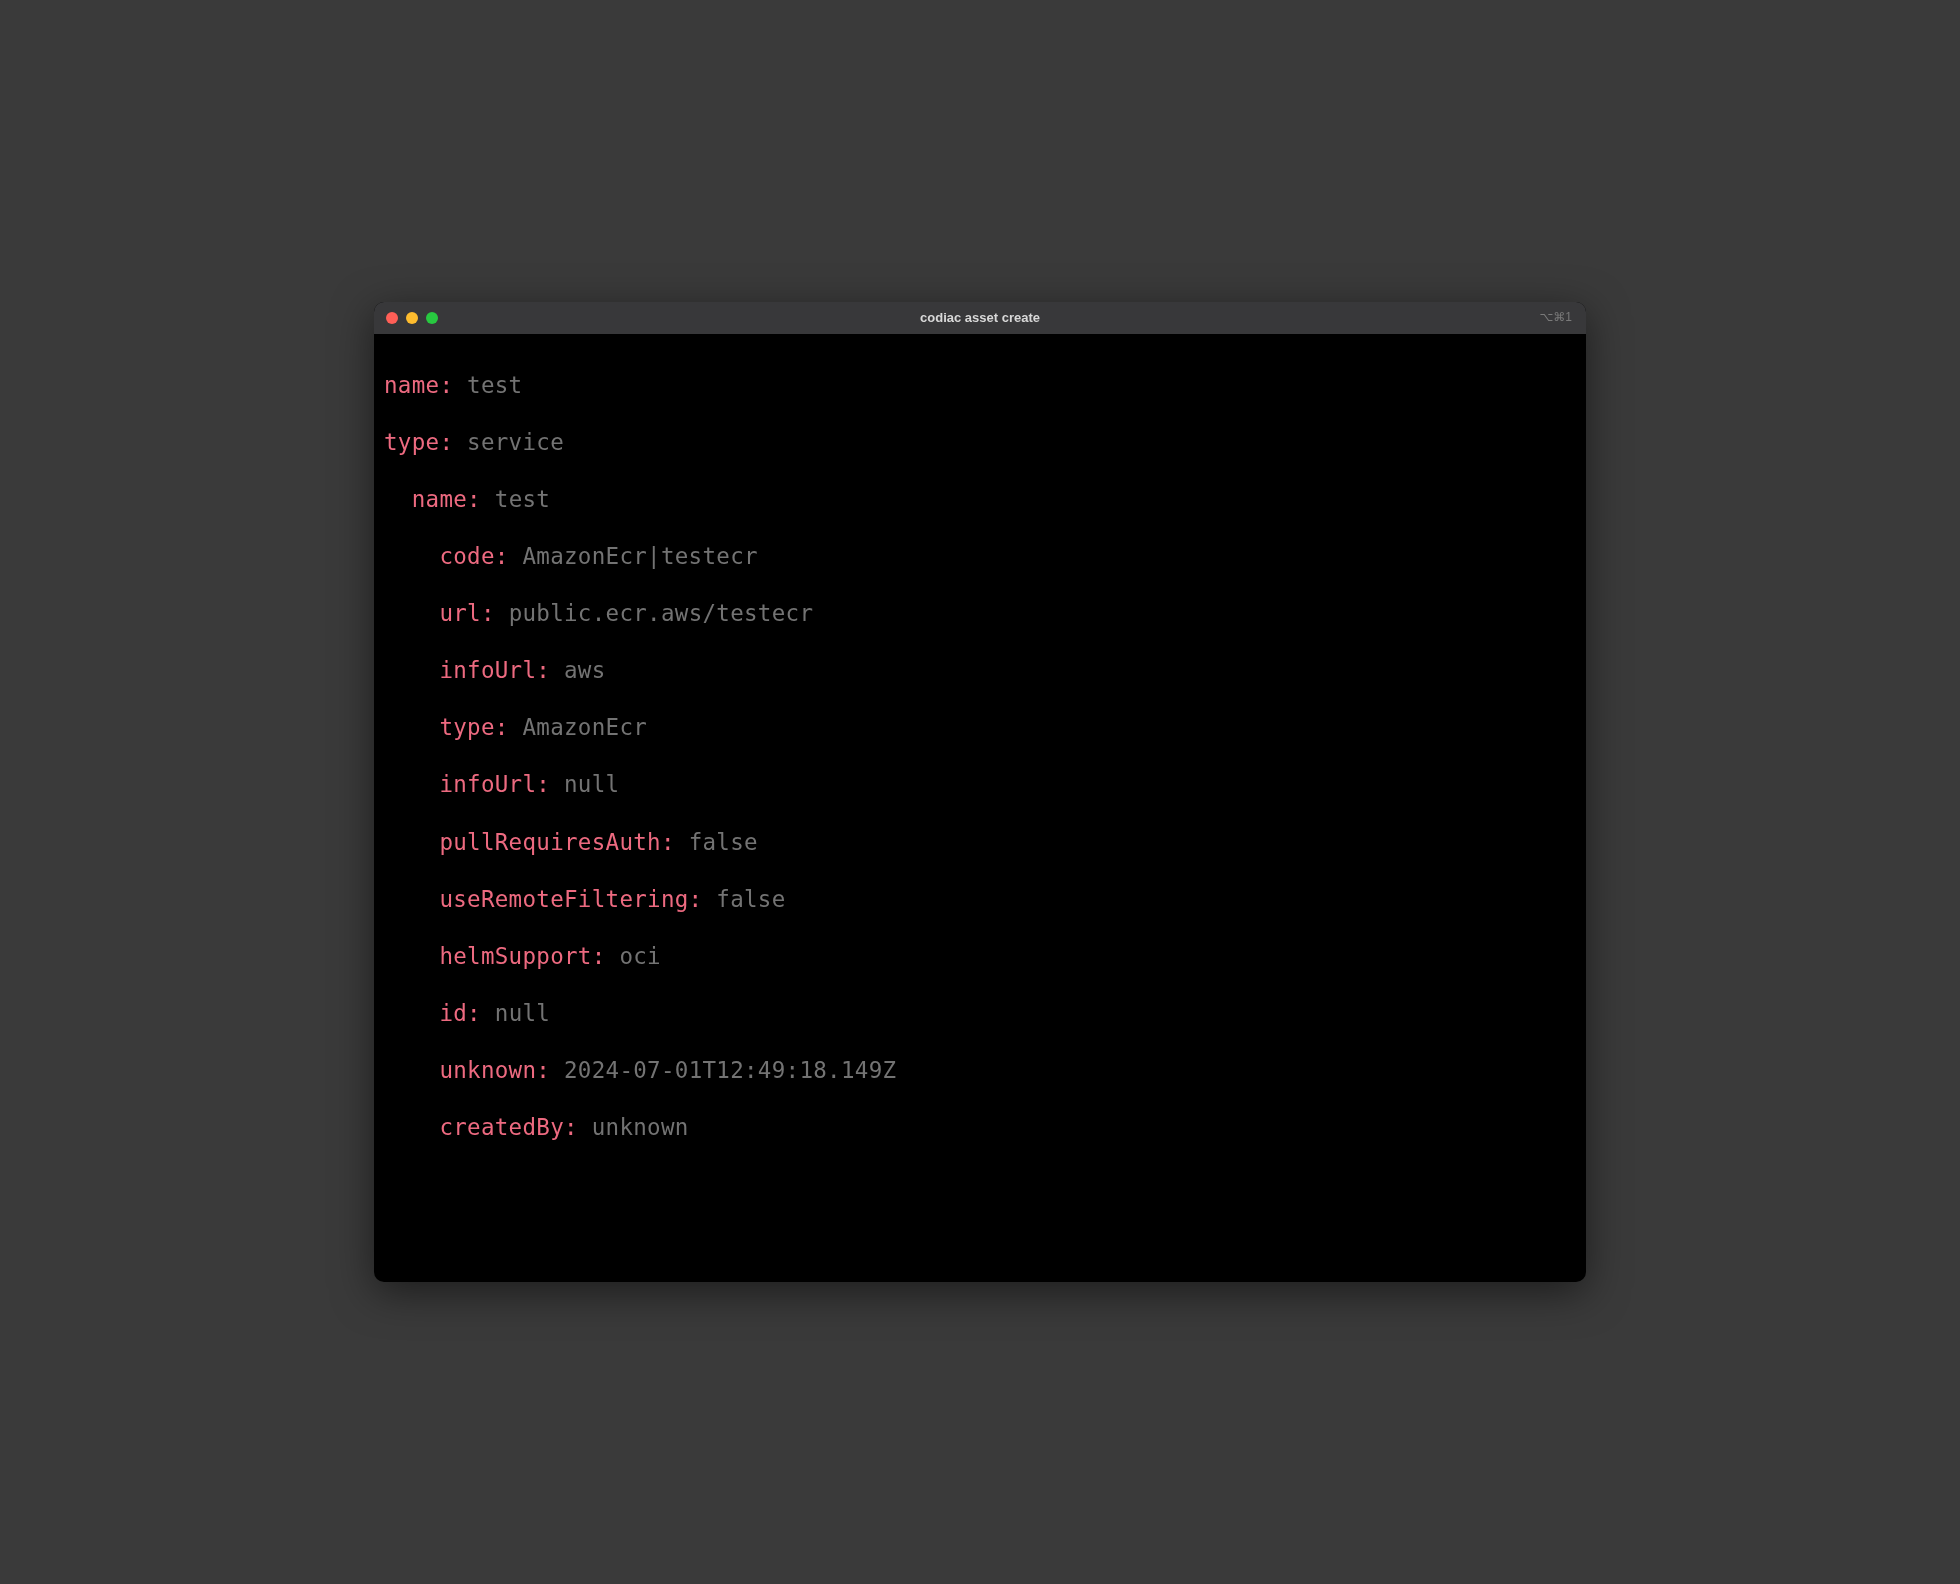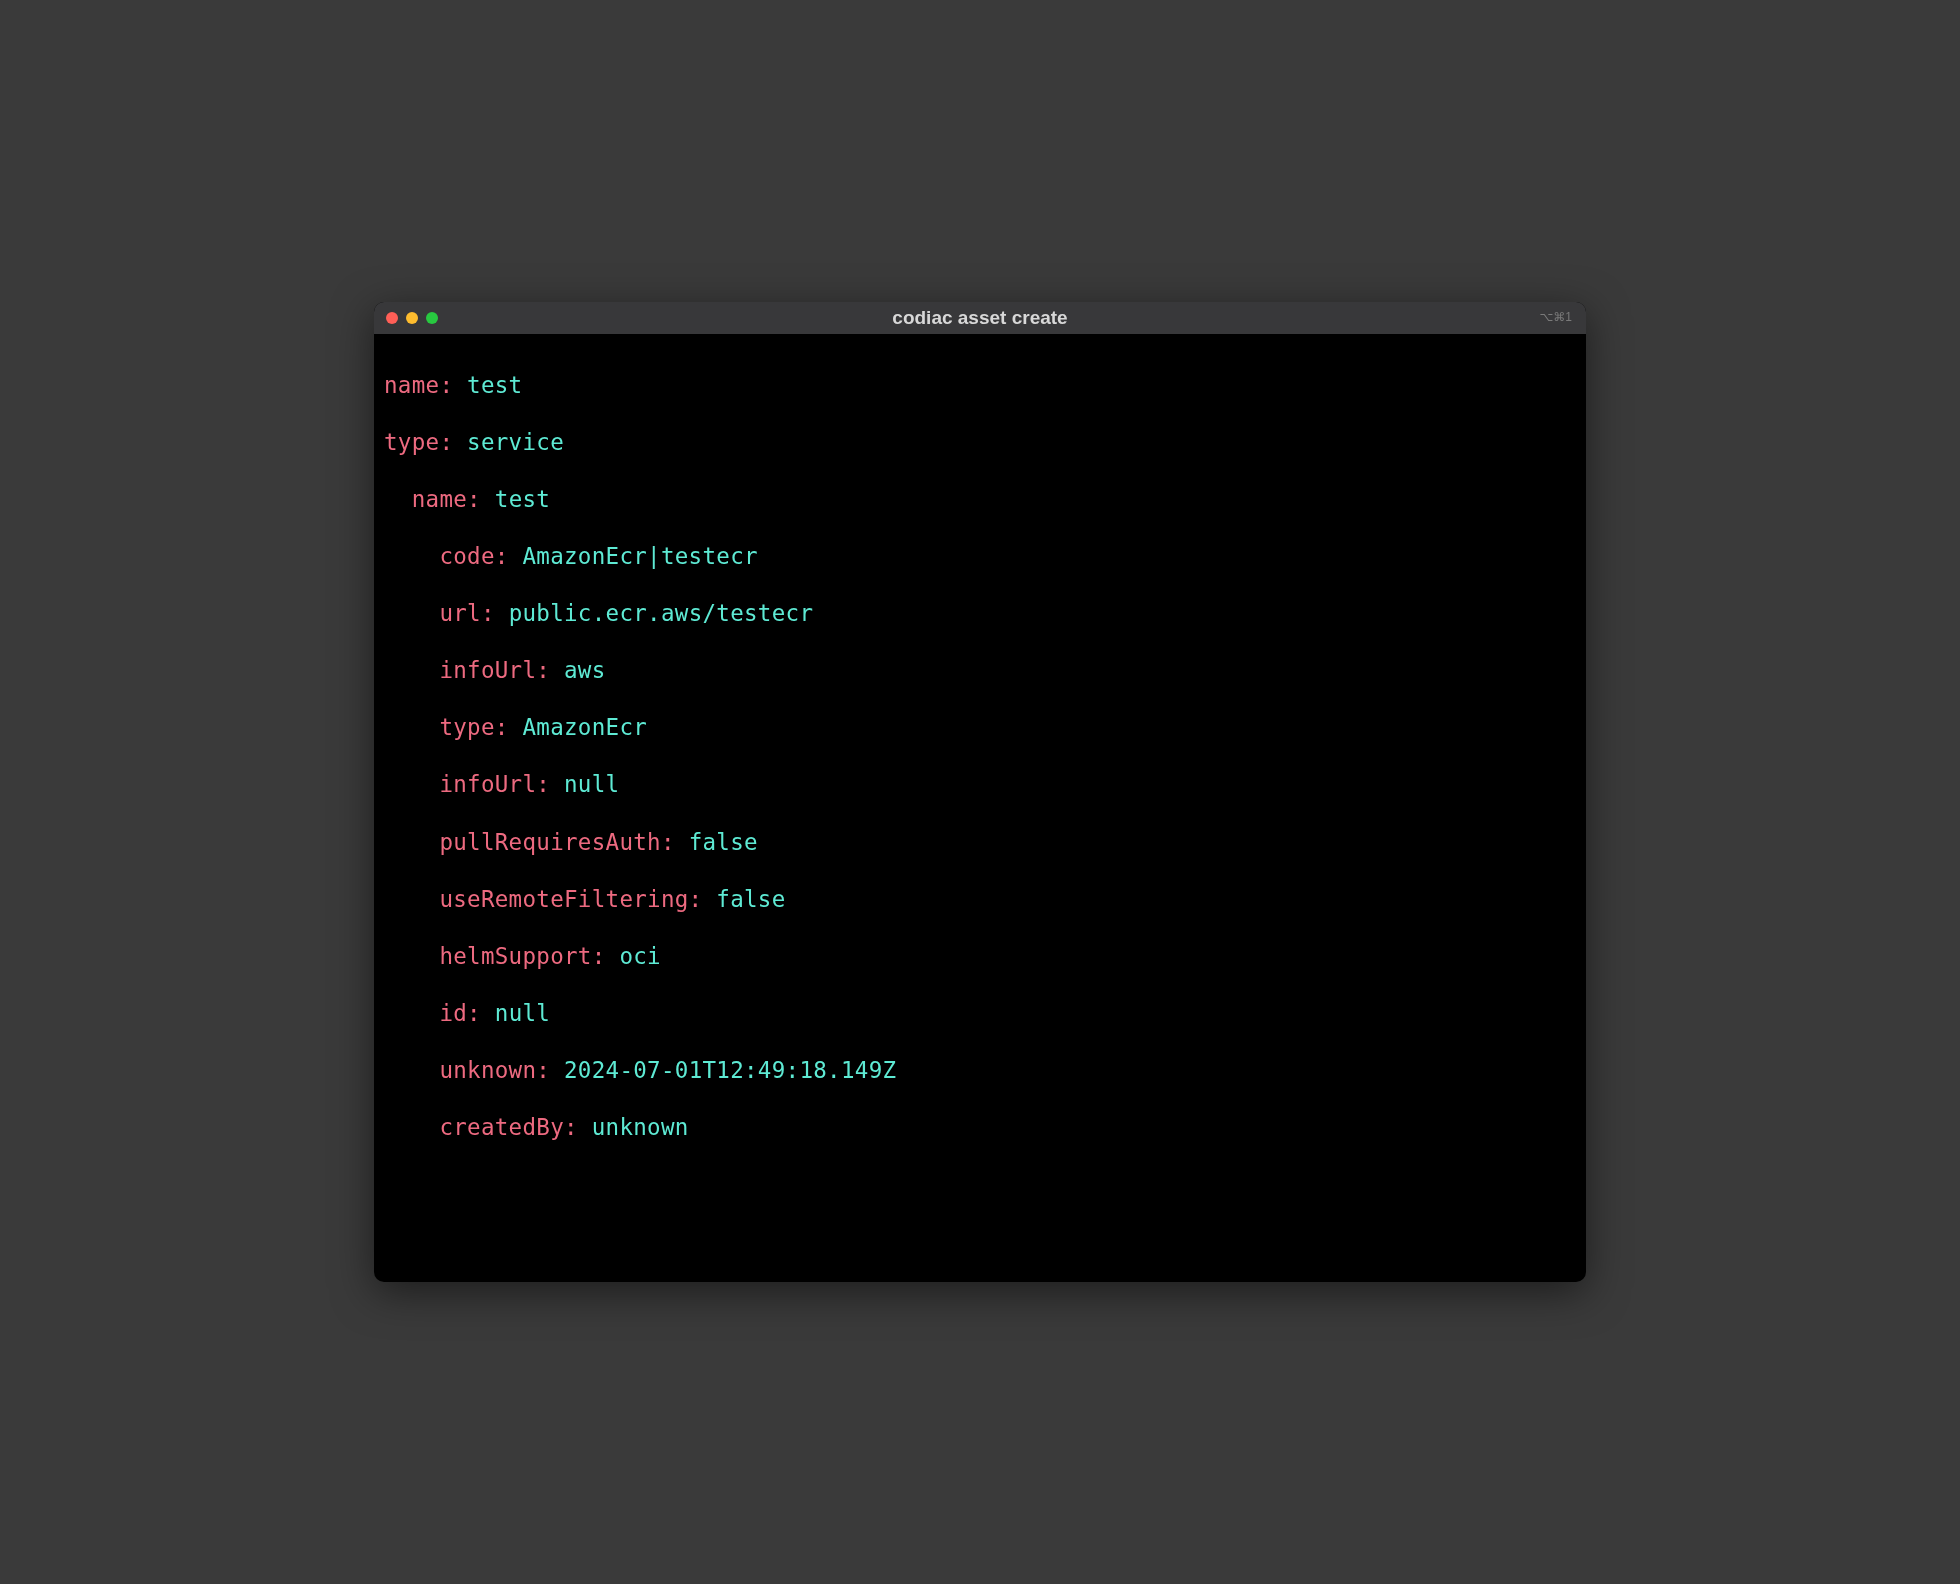--- a/index.html
+++ b/index.html
@@ -42,40 +42,40 @@
   }
   .light.red { background: #ff5f57; }
   .light.yellow { background: #febc2e; }
   .light.green { background: #28c840; }
   .title {
     position: absolute;
     left: 50%;
     transform: translateX(-50%);
     color: #d8d8d8;
     font-family: -apple-system, 'Helvetica Neue', Arial, sans-serif;
-    font-size: 19px;
+    font-size: 13px;
     font-weight: 600;
   }
   .shortcut-hint {
     position: absolute;
     right: 14px;
     color: #7a7a7a;
     font-family: -apple-system, 'Helvetica Neue', Arial, sans-serif;
     font-size: 12px;
   }
   .terminal {
     flex: 1;
     padding: 8px 10px 10px 10px;
     color: #e5e5e5;
     white-space: pre;
     overflow: hidden;
     letter-spacing: 0.3px;
   }
   .k { color: #ed6a80; text-align: center; }
-  .v { color: #5eead4; text-align: center; }
+  .v { color: #737373; text-align: center; }
   .line { display: block; }
 </style>
 </head>
 <body>
 
 <div class="window">
   <div class="titlebar">
     <div class="traffic-lights">
       <div class="light red"></div>
       <div class="light yellow"></div>

